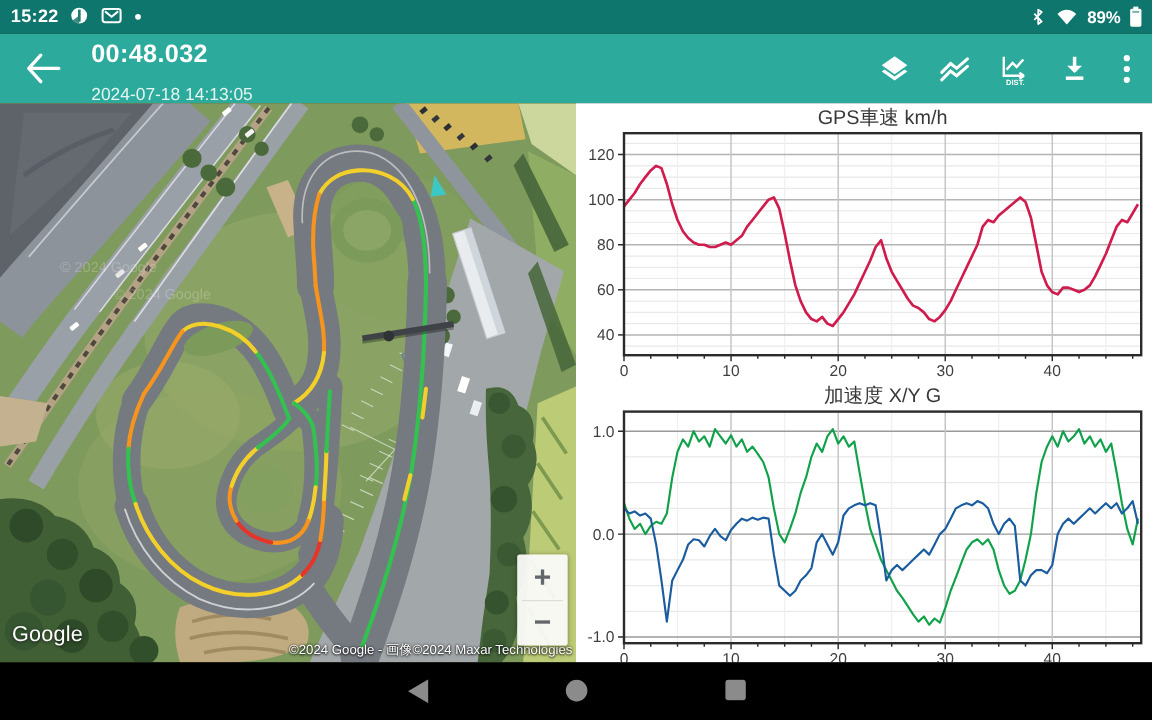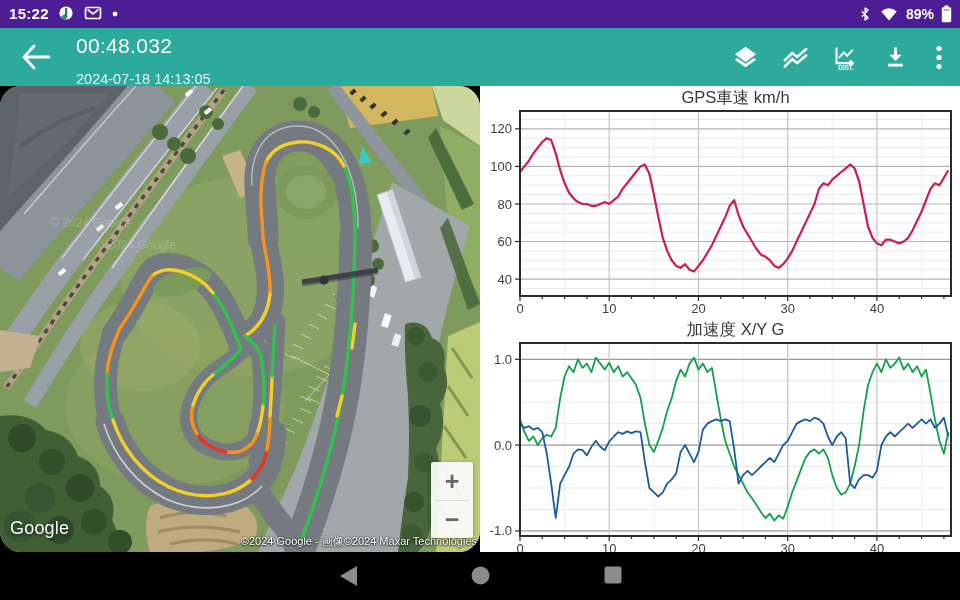--- a/index.html
+++ b/index.html
@@ -1,32 +1,32 @@
 <!DOCTYPE html>
 <html><head>
 <meta charset="utf-8">
 <style>
   html,body{margin:0;padding:0;background:#000;}
   #screen{position:relative;width:960px;height:600px;overflow:hidden;font-family:"Liberation Sans",sans-serif;background:#000;}
   
-  #statusbar{position:absolute;left:0;top:0;width:960px;height:28px;background:#4c1d95;color:#fff;}
+  #statusbar{position:absolute;left:0;top:0;width:960px;height:28px;background:#0f766e;color:#fff;}
   #sb-time{position:absolute;left:9px;top:5px;font-size:15px;font-weight:bold;letter-spacing:.3px;}
   .sb-ic{position:absolute;top:5px;}
   #sb-right{position:absolute;right:8px;top:0;height:28px;display:flex;align-items:center;gap:7px;}
   #sb-batt-text{font-size:14px;font-weight:bold;}
   
   #appbar{position:absolute;left:0;top:28px;width:960px;height:58px;background:#2caa9b;color:#fff;}
   #back-btn{position:absolute;left:20px;top:15px;width:32px;height:28px;cursor:pointer;}
   #ab-titles{position:absolute;left:76px;top:6px;}
-  #ab-title{font-size:21px;font-weight:normal;letter-spacing:.3px;}
+  #ab-title{font-size:21px;font-weight:bold;letter-spacing:.3px;}
   #ab-sub{font-size:14.5px;color:rgba(255,255,255,.88);margin-top:13px;}
   #ab-actions{position:absolute;right:14px;top:0;height:58px;display:flex;align-items:center;gap:23px;}
   .ab-ic{width:27px;height:27px;display:block;cursor:pointer;}
   
-  #map-pane{position:absolute;left:0;top:86px;width:480px;height:466px;overflow:hidden;background:#7e9a5c;border-radius:21px;}
+  #map-pane{position:absolute;left:0;top:86px;width:480px;height:466px;overflow:hidden;background:#7e9a5c;}
   #charts-pane{position:absolute;left:480px;top:86px;width:480px;height:466px;background:#fff;}
   #map-logo{position:absolute;left:10px;top:432px;color:#fff;font-size:18px;font-weight:normal;letter-spacing:.2px;text-shadow:0 1px 3px rgba(0,0,0,.65);}
   #map-attrib{position:absolute;right:3px;top:448px;color:#fff;font-size:11px;text-shadow:0 0 2px rgba(0,0,0,.9),0 1px 2px rgba(0,0,0,.8);margin-left:40px;}
   .wm{position:absolute;color:rgba(255,255,255,.22);font-size:12px;pointer-events:none;}
   #zoomctrl{position:absolute;right:7px;top:376px;width:42px;height:76px;background:rgba(250,250,248,.95);border-radius:2px;box-shadow:0 1px 4px rgba(0,0,0,.35);}
   .zbtn{width:42px;height:38px;line-height:38px;text-align:center;font-size:25px;font-weight:bold;color:#63666a;cursor:pointer;user-select:none;}
   #zoom-div{position:absolute;left:4px;top:38px;width:34px;height:1px;background:#dcdcda;}
   
   #navbar{position:absolute;left:0;top:552px;width:960px;height:48px;background:#000;}
   .nav-ic{position:absolute;top:14px;}

